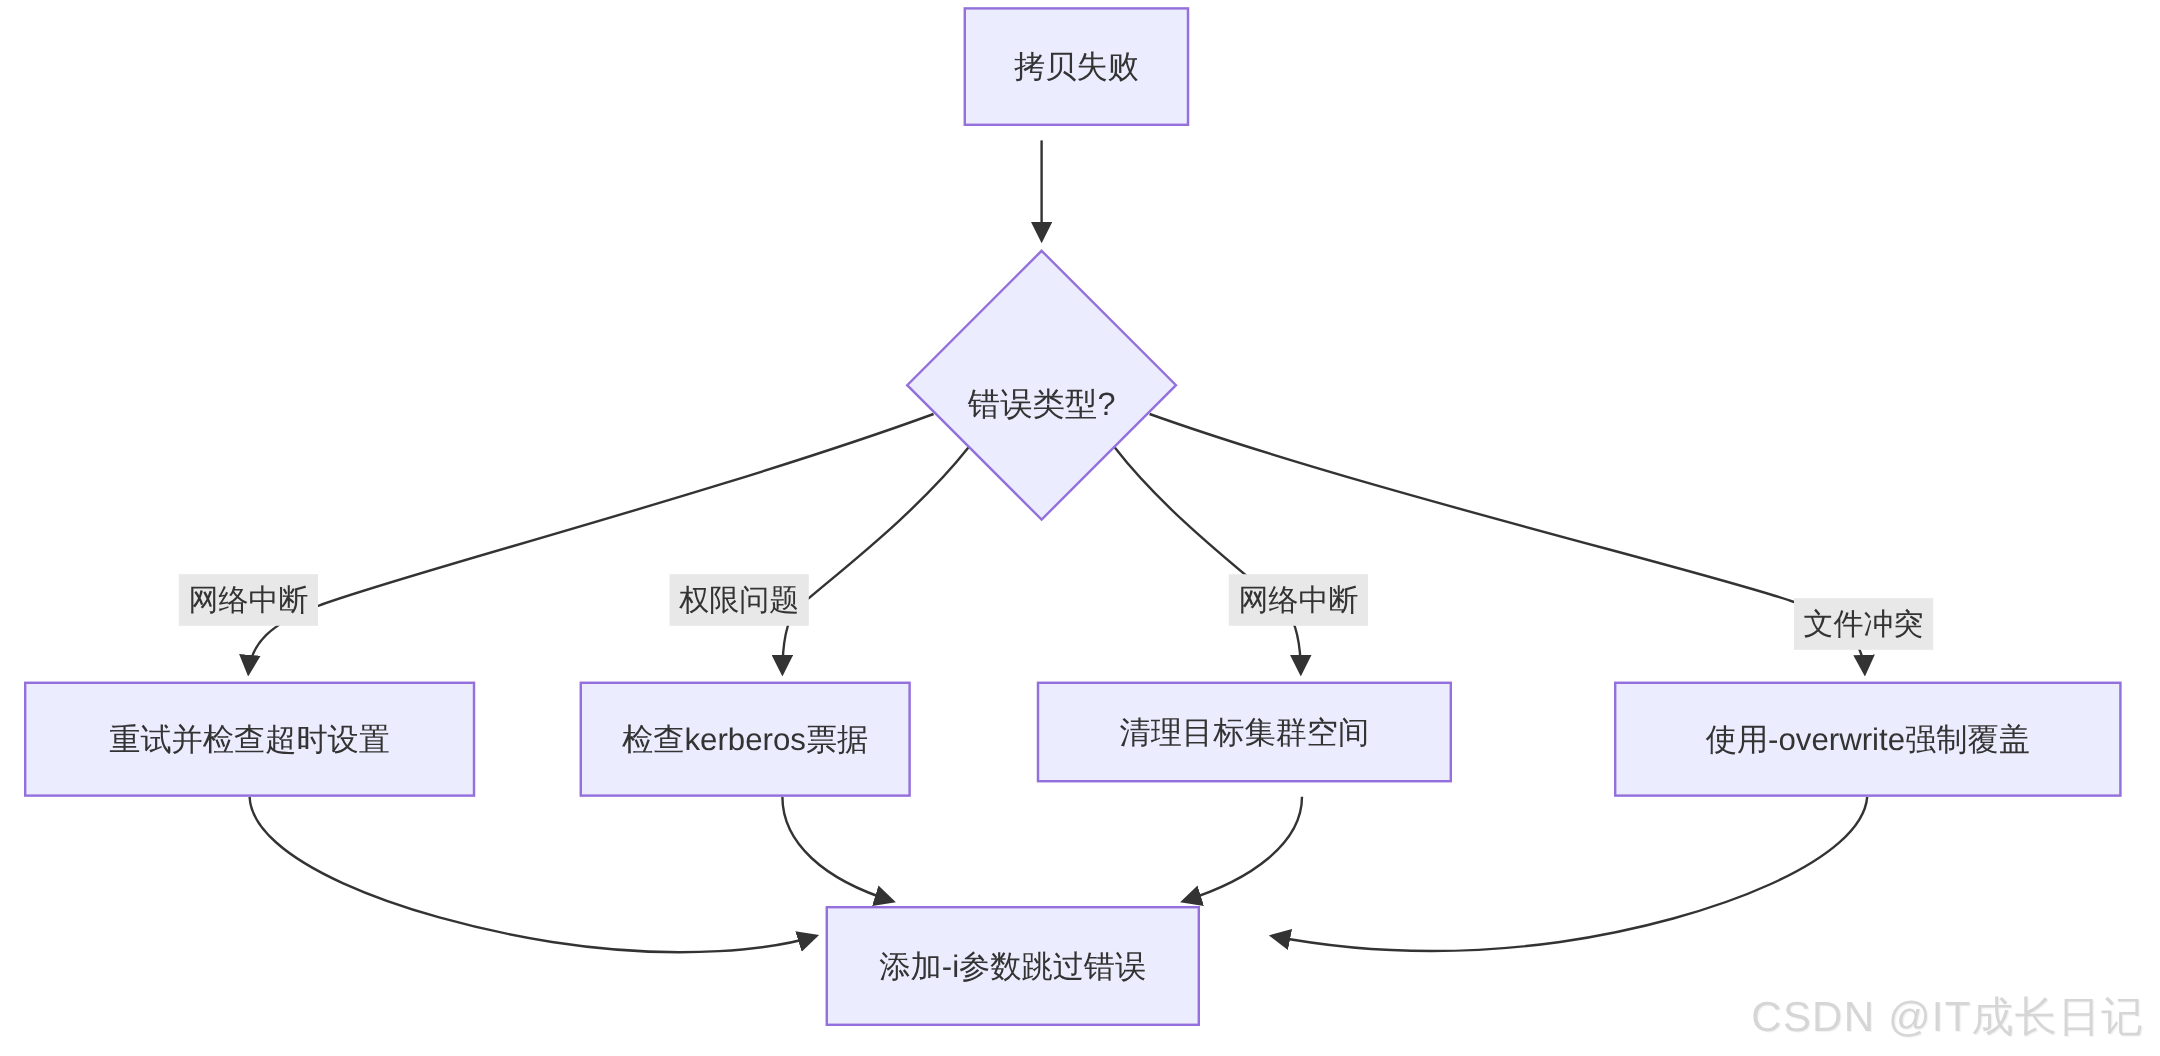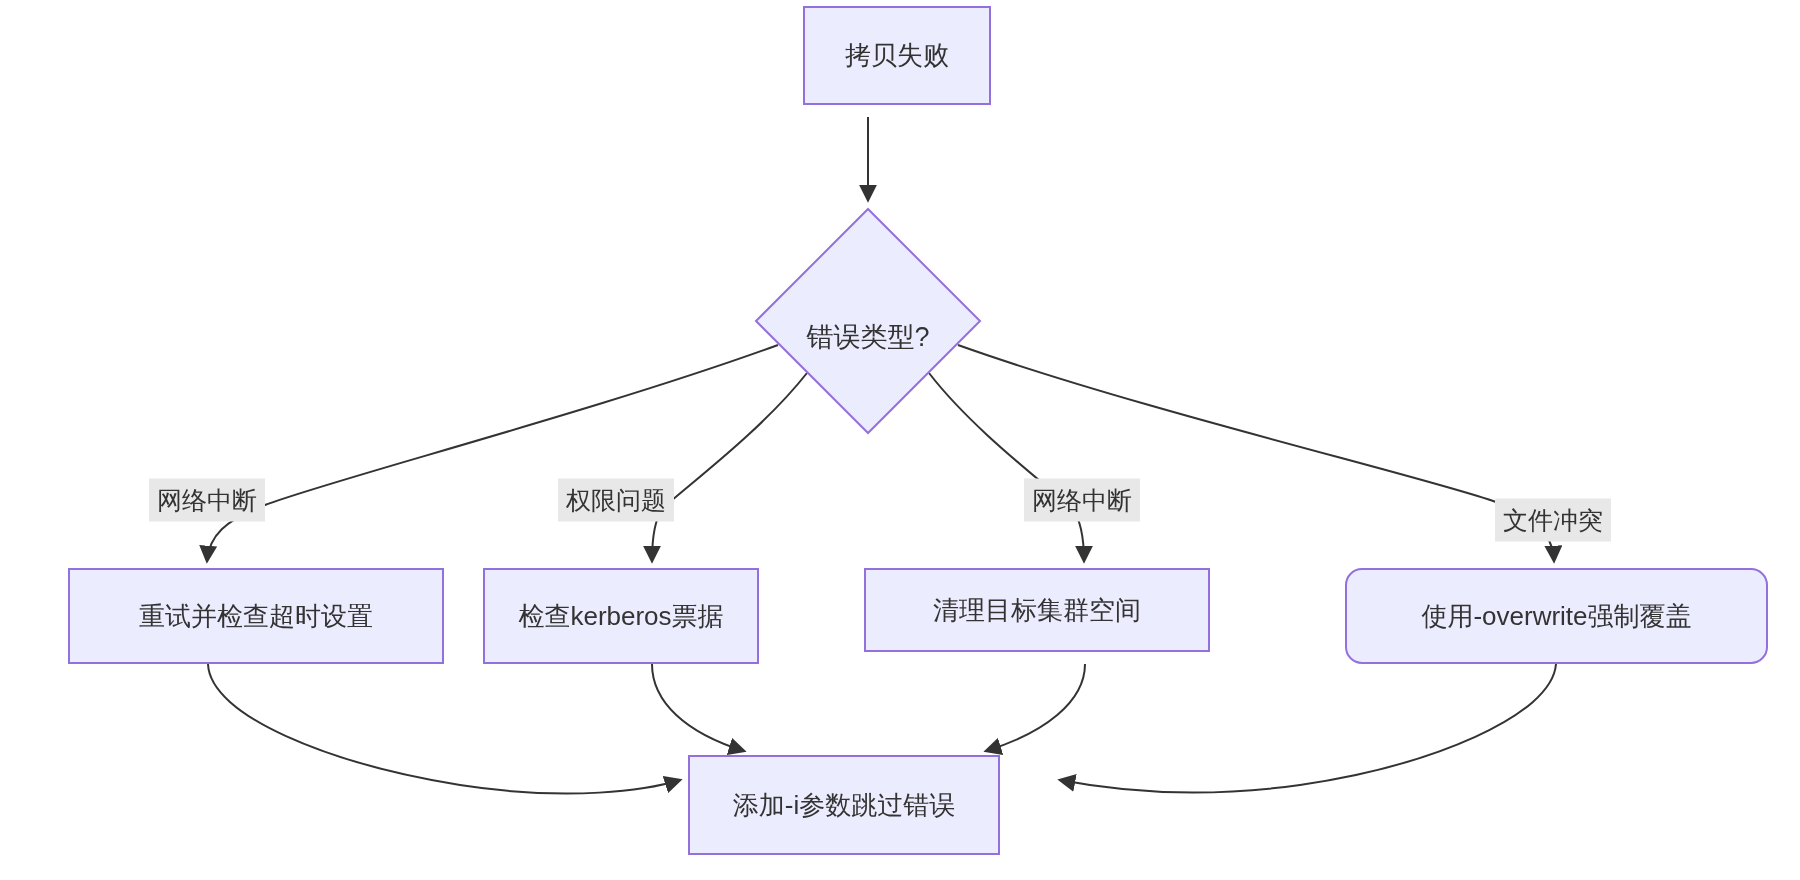--- a/index.html
+++ b/index.html
@@ -101,32 +101,33 @@
 
     <path class="edge" d="M1556,664 C1552,716 1430,766 1300,785 C1192,800 1112,790 1060,780" marker-end="url(#arrowhead)"></path>
 
     <polygon class="diamond-shape" points="868,209 980,321 868,433 756,321"></polygon>
   </svg>
 
   <div class="node" style="left:755px;top:6px;width:188px;height:99px;margin-left:48px;">拷贝失败</div>
 
   <div class="diamond-label" style="left:753px;top:300px;width:230px;height:42px;margin-top:16px;">错误类型?</div>
 
-  <div class="node" style="left:20px;top:568px;width:376px;height:96px;margin-left:48px;">重试并检查超时设置</div>
+  <div class="node" style="left:20px;top:568px;width:376px;height:96px;">重试并检查超时设置</div>
 
   <div class="node" style="left:483px;top:568px;width:276px;height:96px;">检查kerberos票据</div>
 
   <div class="node" style="left:864px;top:568px;width:346px;height:84px;">清理目标集群空间</div>
 
-  <div class="node" style="left:1345px;top:568px;width:423px;height:96px;border-radius:17px;">使用-overwrite强制覆盖</div>
+  <div class="node" style="left:1345px;top:568px;width:423px;height:96px;">使用-overwrite强制覆盖</div>
 
   <div class="node" style="left:688px;top:755px;width:312px;height:100px;">添加-i参数跳过错误</div>
 
   <div class="edge-label" style="left:207px;top:500px;">网络中断</div>
 
   <div class="edge-label" style="left:616px;top:500px;">权限问题</div>
 
   <div class="edge-label" style="left:1082px;top:500px;">网络中断</div>
 
   <div class="edge-label" style="left:1553px;top:500px;margin-top:20px;">文件冲突</div>
 
+  <div class="watermark">CSDN @IT成长日记</div>
 
 </div>
 
 </body></html>

